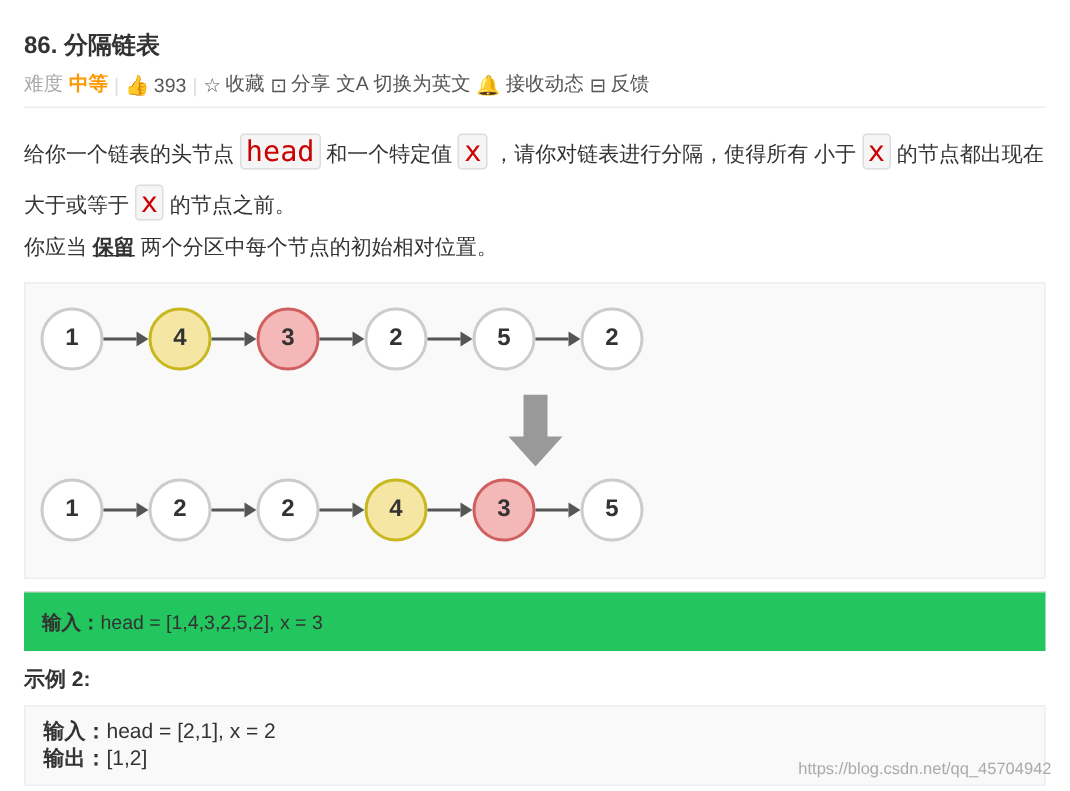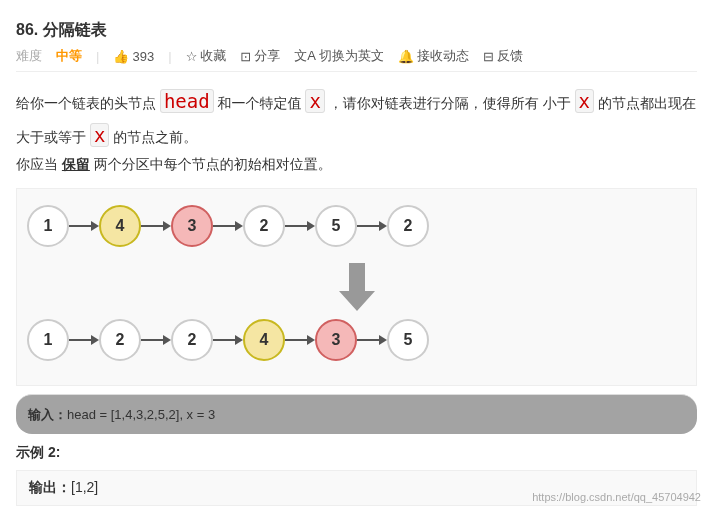--- a/index.html
+++ b/index.html
@@ -27,21 +27,21 @@
 
     .page-title {
       font-size: 16px;
       font-weight: bold;
       color: #333;
     }
 
     .toolbar-row {
       display: flex;
       align-items: center;
-      gap: 14px;
+      gap: 4px;
       font-size: 13px;
       color: #555;
       margin-bottom: 12px;
       border-bottom: 1px solid #eee;
       padding-bottom: 6px;
     }
 
     .difficulty-label { color: #aaa; }
     .difficulty-value { color: #ff9800; font-weight: bold; font-family: Liberation Serif, serif; }
 
@@ -153,46 +153,45 @@
       padding: 8px 0;
     }
 
     .down-arrow {
       display: flex;
       flex-direction: column;
       align-items: center;
     }
 
     .io-section {
-      background: #a3a3a3;
+      background: #22c55e;
       padding: 8px 12px;
       border-top: 1px solid #ddd;
       font-size: 13px;
       line-height: 1.8;
-      border-radius: 16px;
     }
 
     .io-line {
       color: #333;
     }
 
     .io-label {
       font-weight: bold;
     }
 
     .example2-area {
       background: #f9f9f9;
       border: 1px solid #eee;
       padding: 8px 12px;
       margin-bottom: 4px;
     }
 
     .watermark {
       position: fixed;
-      bottom: 24px;
+      bottom: 8px;
       right: 12px;
       font-size: 11px;
       color: #aaa;
       pointer-events: none;
     }
   </style>
 </head>
 <body>
 
 <div class="page-wrapper">
@@ -319,18 +318,21 @@
   <div class="io-section">
     <div class="io-line">
       <span class="io-label">输入：</span><span>head = [1,4,3,2,5,2], x = 3</span>
     </div>
   </div>
 
   <div class="example-title" style="margin-top:10px;">示例 2:</div>
 
   <div class="example2-area">
     <div class="io-line">
+      <span class="io-label">输入：</span><span>head = [2,1], x = 2</span>
+    </div>
+    <div class="io-line">
       <span class="io-label">输出：</span><span>[1,2]</span>
     </div>
   </div>
 </div>
 
 <div class="watermark">https://blog.csdn.net/qq_45704942</div>
 
 </body></html>

